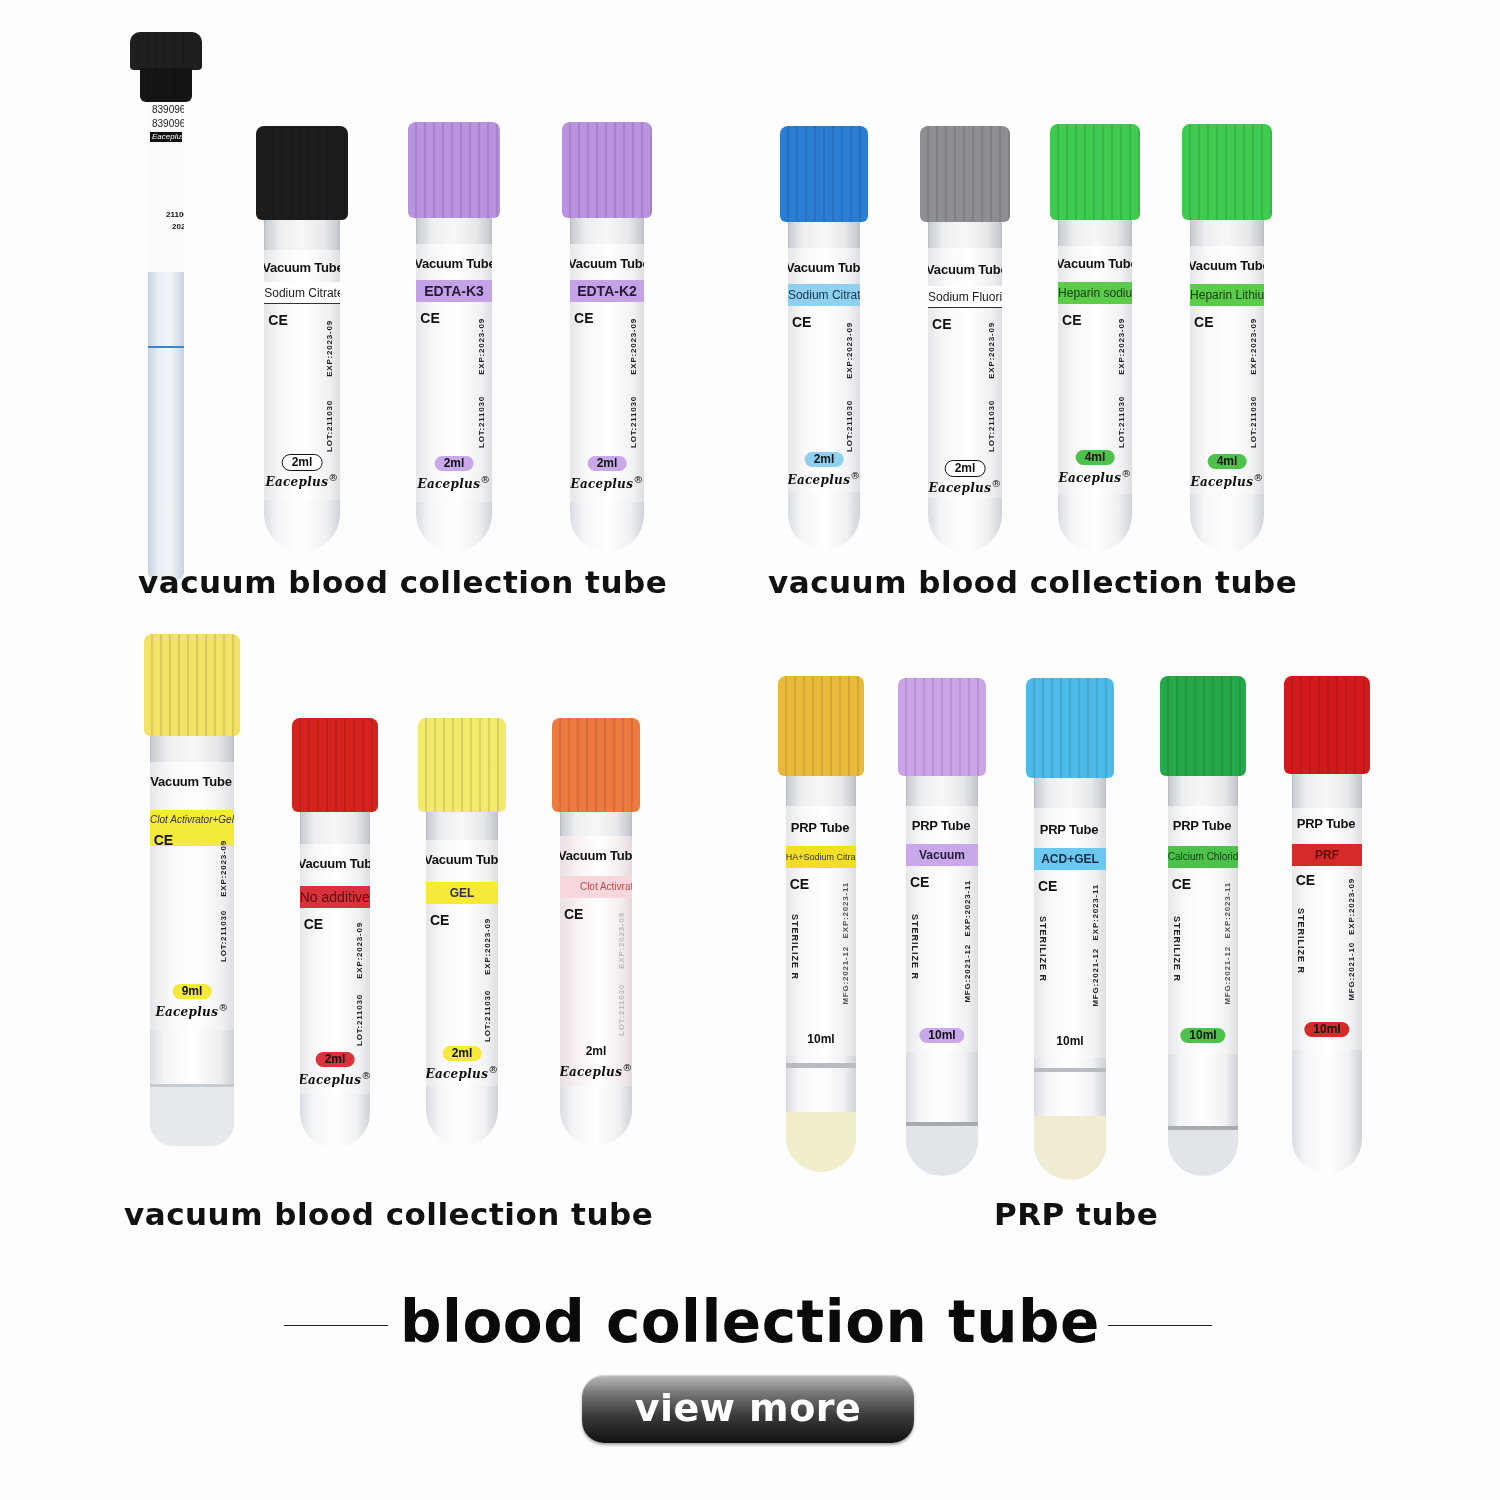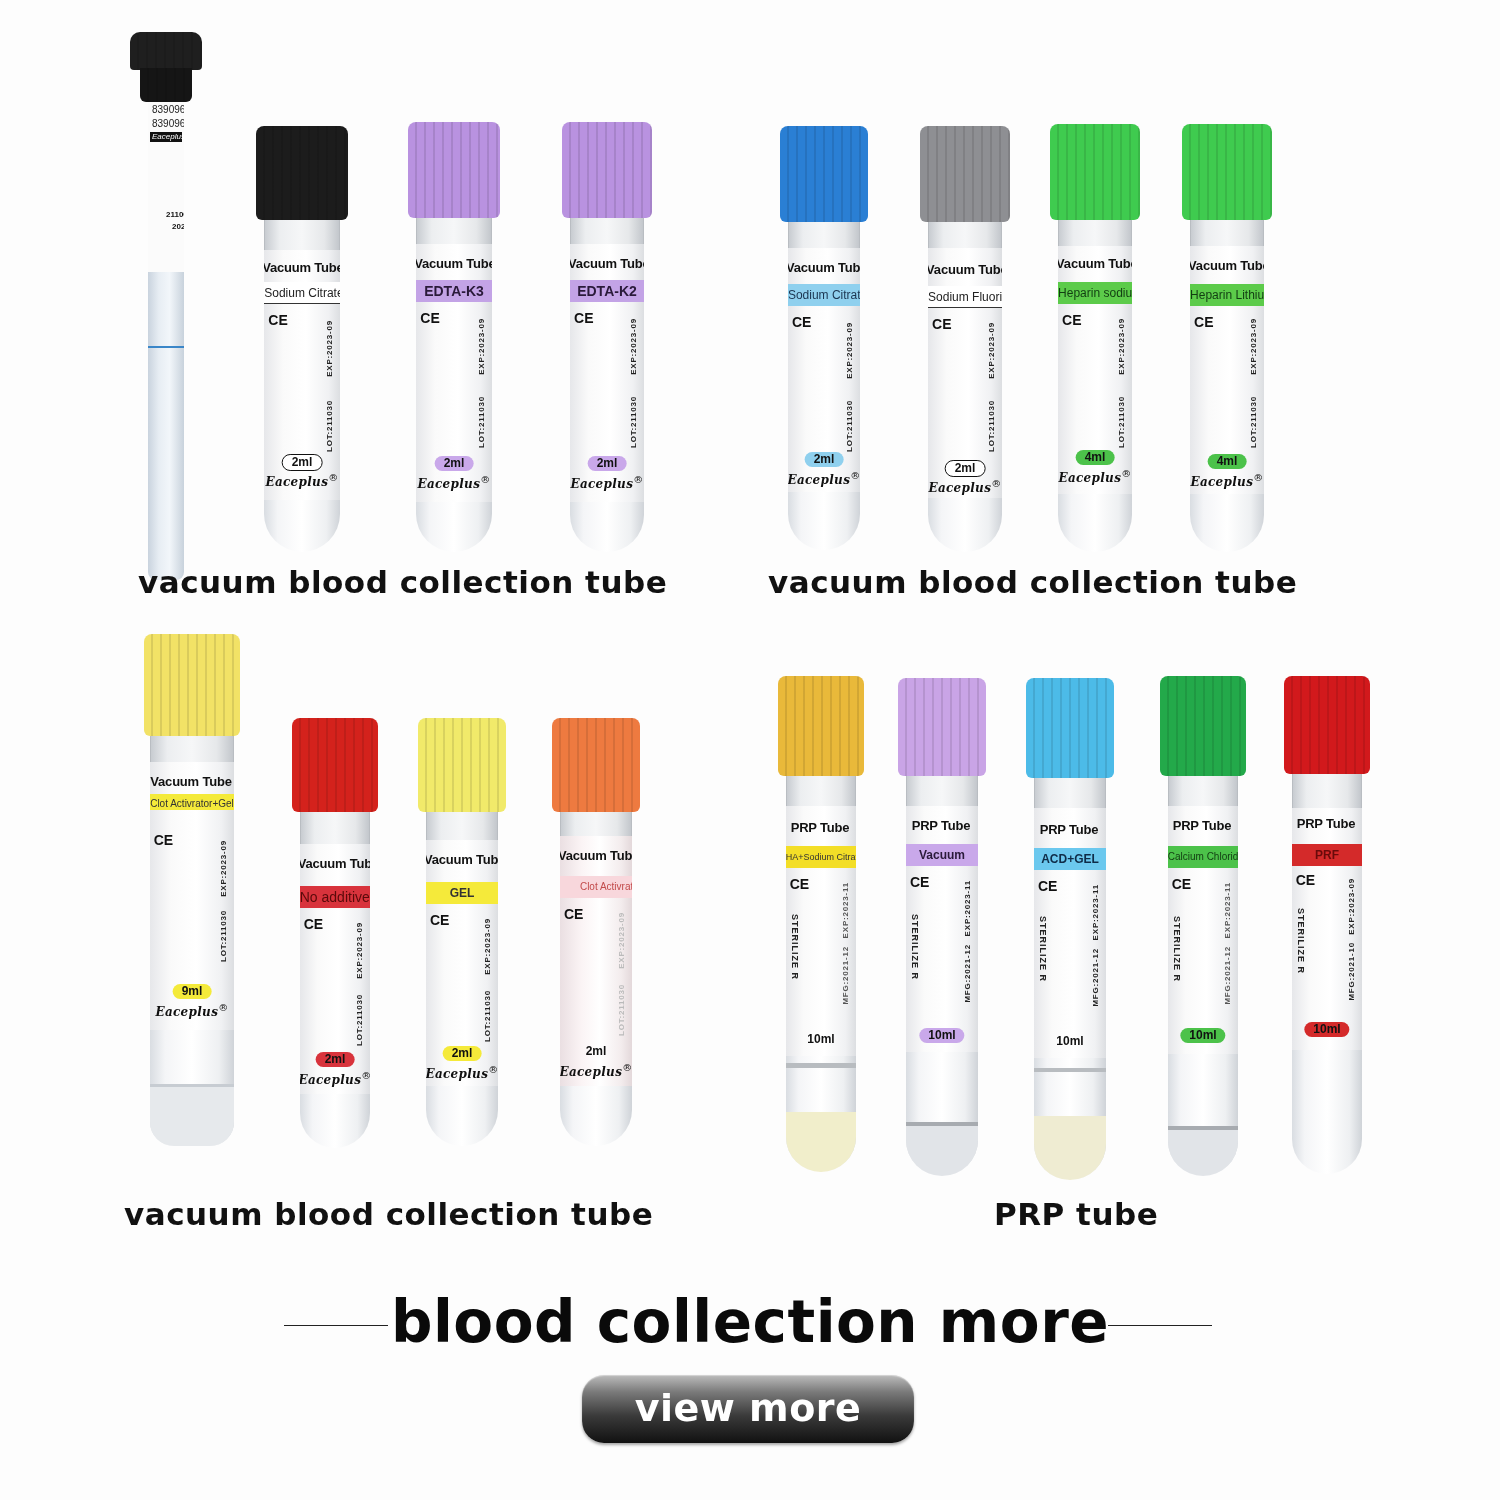--- a/index.html
+++ b/index.html
@@ -220,21 +220,21 @@
   <div class="caption" style="left:768px;top:564px;">vacuum blood collection tube</div>
 </div>
 
 <div>
   <div class="tube" style="left:144px;top:634px;width:96px;height:514px;">
     <div class="cap" style="height:102px;background-color:#f2e266;"></div>
     <div class="body" style="left:6%;right:6%;top:102px;height:410px;border-radius:0 0 24px 24px;">
       <div class="neck" style="height:26px;"></div>
       <div class="label" style="top:26px;height:268px;">
         <div class="title" style="top:12px;">Vacuum Tube</div>
-        <div class="band" style="top:32px;background:#f4ea3a;color:#333;font-size:10px;height:16px;line-height:20px;">Clot Activrator+Gel</div>
+        <div class="band" style="top:48px;background:#f4ea3a;color:#333;font-size:10px;height:36px;line-height:20px;font-style:italic;">Clot Activrator+Gel</div>
         <div class="ce" style="top:70px;">CE</div>
         <div class="vert" style="top:78px;">EXP:2023-09</div>
         <div class="vert" style="top:148px;">LOT:211030</div>
         <div class="vol" style="top:222px;background:#f4ea3a;">9ml</div>
         <div class="brand" style="top:240px;"><span>Eaceplus</span><sup>®</sup></div>
       </div>
       <div class="liquid" style="height:62px;background:linear-gradient(180deg,#c7ccd2 0 3px,#e6e9ec 3px);"></div>
     </div>
   </div>
 
@@ -374,16 +374,16 @@
         <div class="vol" style="top:214px;background:#d42a2a;">10ml</div>
       </div>
     </div>
   </div>
 
   <div class="caption" style="left:994px;top:1196px;">PRP tube</div>
 </div>
 
 <div>
   <div class="rule" style="left:284px;width:104px;"></div>
-  <div class="main-title">blood collection more</div>
+  <div class="main-title">blood collection tube</div>
   <div class="rule" style="left:1108px;width:104px;"></div>
   <div class="view-more">view more</div>
 </div>
 
 </body></html>

